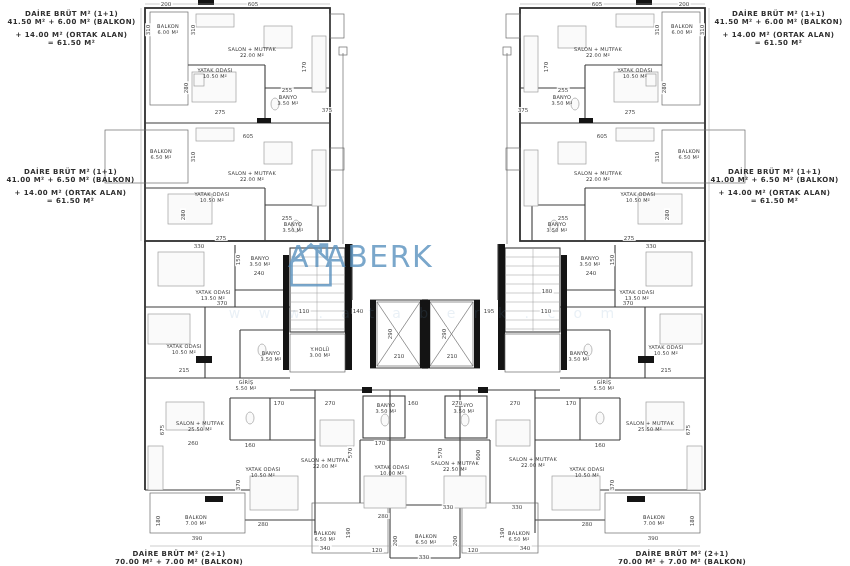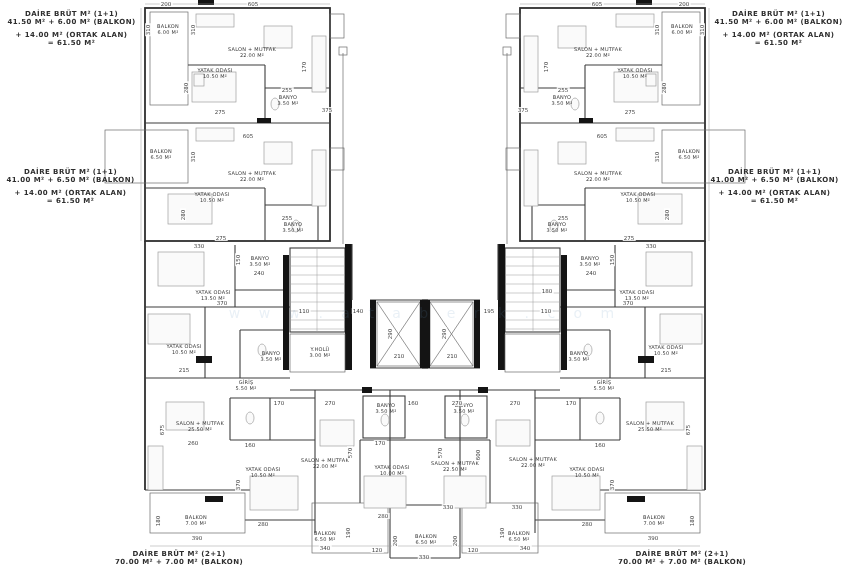--- a/index.html
+++ b/index.html
@@ -148,20 +148,27 @@
 
         <line class="t" x1="145" y1="4" x2="330" y2="4"></line>
         <line class="t" x1="141" y1="8" x2="141" y2="241"></line>
         <line class="t" x1="150" y1="546" x2="425" y2="546"></line>
       </g>
     </defs>
     <use href="#half"></use>
     <use href="#half" transform="translate(850,0) scale(-1,1)"></use>
   </svg>
 
+  <div class="wm">
+    <svg width="46" height="50" viewBox="0 0 52 56">
+      <path d="M4,52 V26 L26,6 L48,26 V52 Z" fill="none" stroke="#5d94c0" stroke-width="3"></path>
+      <path d="M37,15 V6 H44 V22" fill="none" stroke="#5d94c0" stroke-width="3"></path>
+    </svg>
+    <span class="wm-text">ATABERK</span>
+  </div>
   <div class="wm-sub">w w w . a t a b e r k . c o m</div>
 
   <div class="ann tl">
     <div>DAİRE BRÜT M² (1+1)</div>
     <div>41.50 M² + 6.00 M² (BALKON)</div>
     <div class="gap">+ 14.00 M² (ORTAK ALAN)</div>
     <div>= 61.50 M²</div>
   </div>
   <div class="ann tr">
     <div>DAİRE BRÜT M² (1+1)</div>

